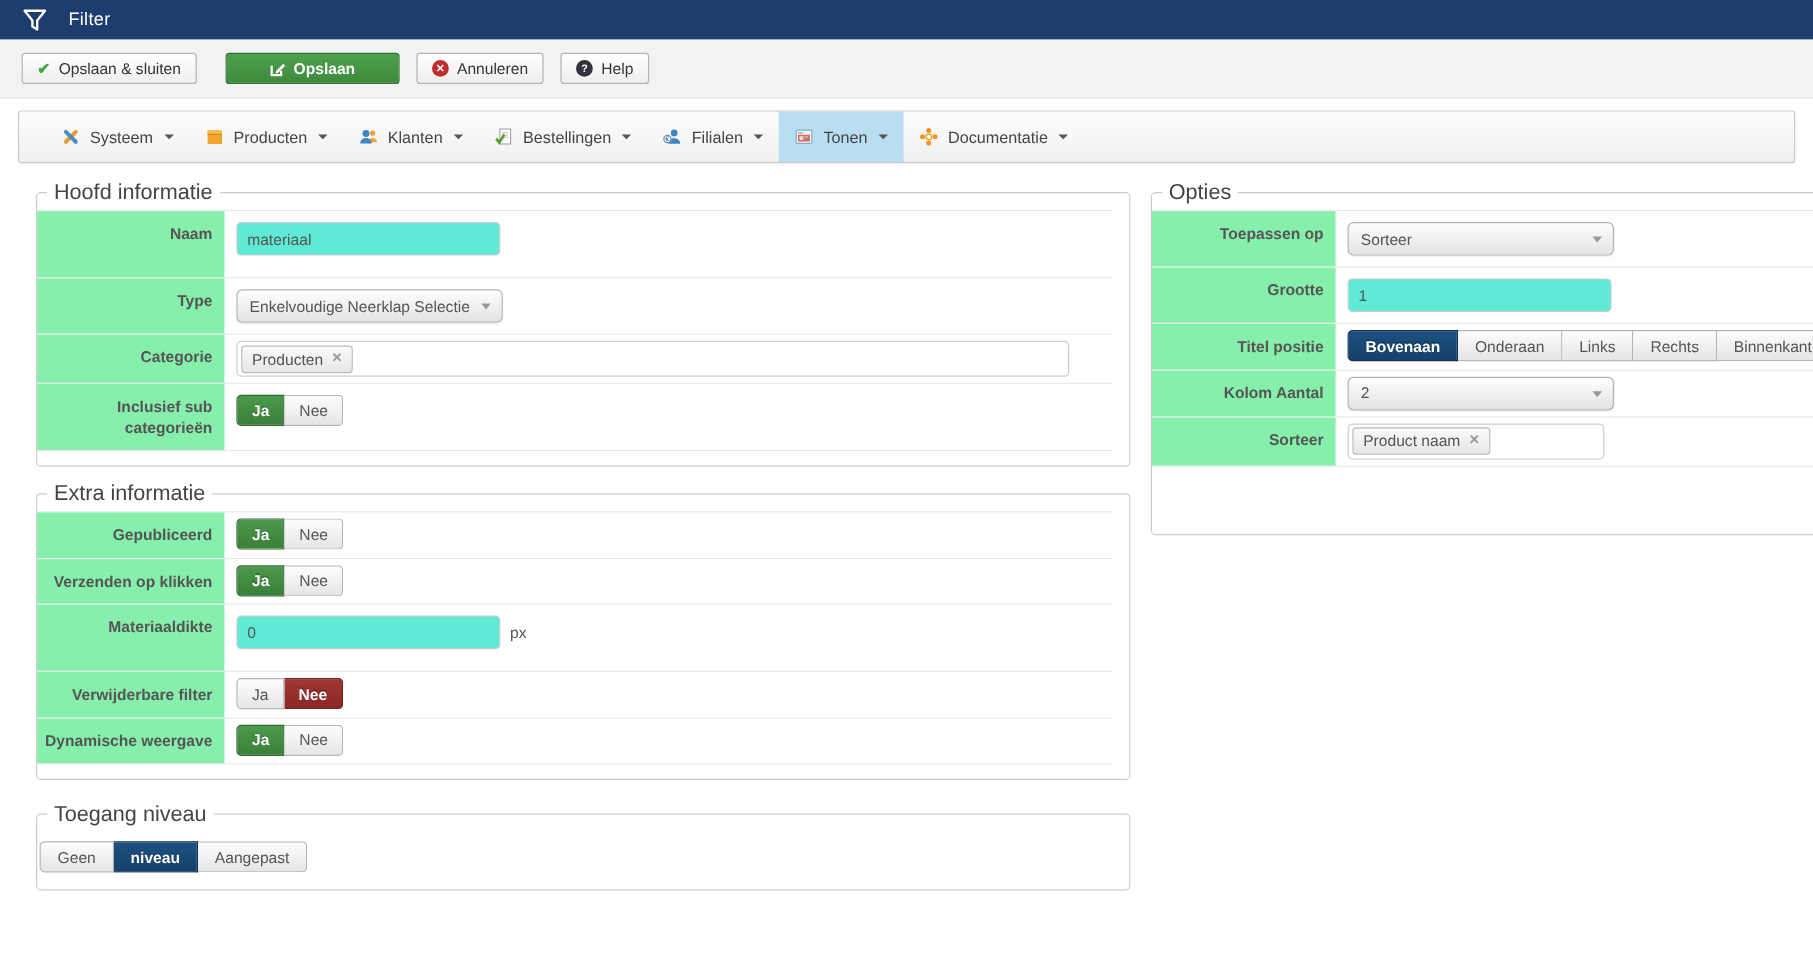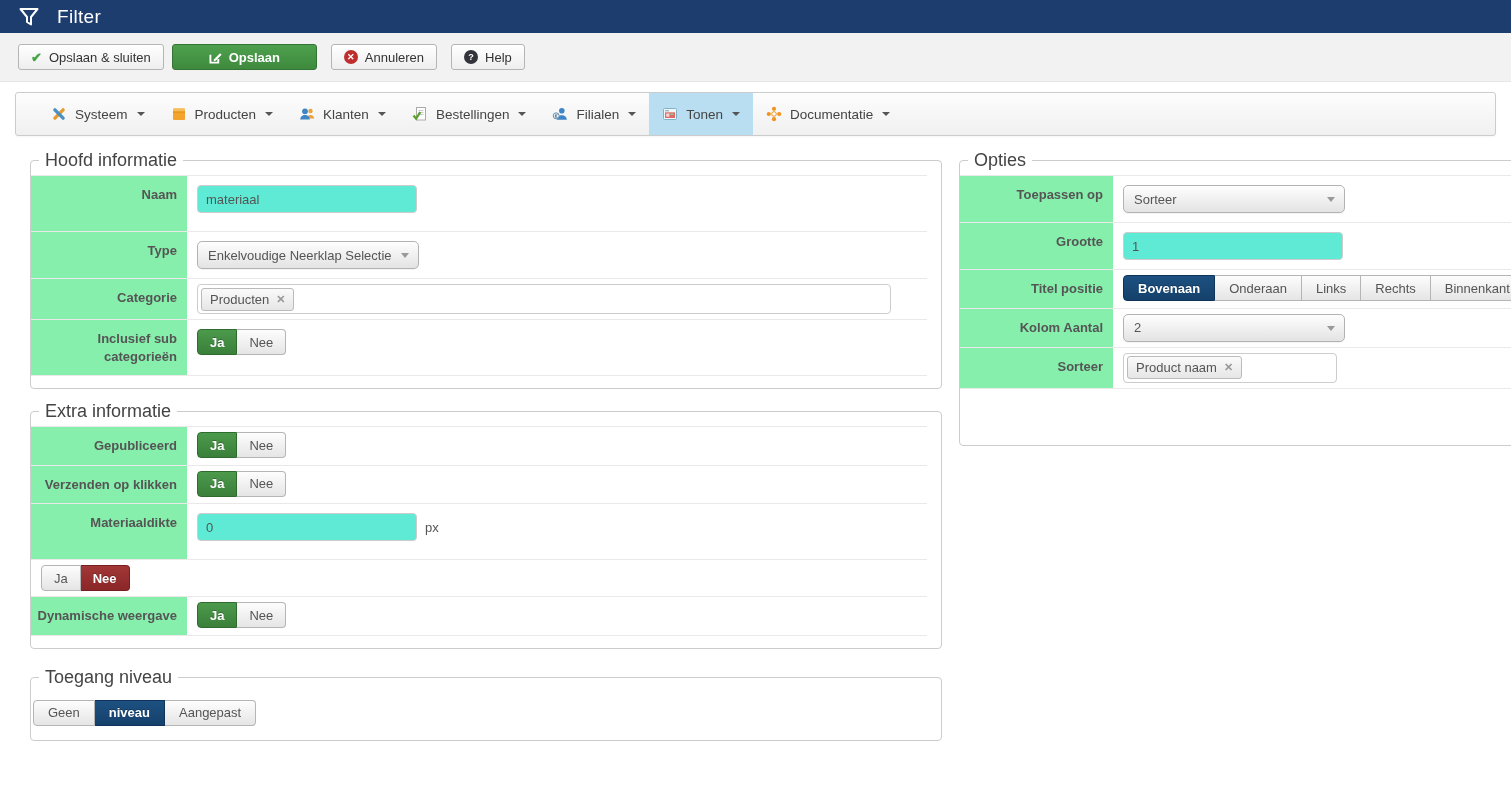--- a/index.html
+++ b/index.html
@@ -2,29 +2,29 @@
 <html><head>
 <meta charset="utf-8">
 <style>
   * { margin:0; padding:0; box-sizing:border-box; }
   html,body { width:1511px; height:797px; overflow:hidden; background:#fff;
               font-family:"Liberation Sans", sans-serif; }
 
   
   .app-header { height:33px; background:#1c3d6d; display:flex; align-items:center; padding-left:17px; }
   .funnel-wrap { width:24px; height:24px; display:flex; align-items:center; justify-content:center; margin-right:16px; }
-  .app-title { color:#fff; font-size:19px; letter-spacing:.3px; }
+  .app-title { color:#fff; font-size:15px; letter-spacing:.3px; }
 
   
   .toolbar { height:49px; background:#f2f2f2; border-bottom:1px solid #e6e6e6;
              display:flex; align-items:center; padding-left:18px; }
   .btn { display:inline-flex; align-items:center; justify-content:center; gap:7px; height:26px;
          padding:0 12px; background:linear-gradient(#ffffff,#eeeeee); border:1px solid #b5b5b5;
          border-radius:3px; font-size:13px; color:#333; cursor:pointer; white-space:nowrap; }
-  .btn + .btn { margin-left:8px; }
+  .btn + .btn { margin-left:24px; }
   .btn.mlg { margin-left:14px; }
   .btn-success { background:linear-gradient(#4da04d,#3e8a3e); border-color:#357335;
                  color:#fff; font-weight:bold; min-width:145px; }
   .ico-check { color:#46a546; font-size:13px; font-weight:bold; line-height:1; }
   .circle-ico { width:14px; height:14px; border-radius:50%; display:inline-flex; align-items:center;
                 justify-content:center; color:#fff; font-size:9px; font-weight:bold; line-height:1; }
   .circle-red { background:#bf2d2d; }
   .circle-dark { background:#33333b; }
 
   
@@ -289,20 +289,21 @@
           </div>
         </div>
         <div class="form-row">
           <div class="row-label">Materiaaldikte</div>
           <div class="row-field lg">
             <input class="text-input" type="text" value="0" style="">
             <span class="suffix">px</span>
           </div>
         </div>
         <div class="form-row">
+          <div class="row-label">Verwijderbare filter</div>
           <div class="row-field sm">
             <div class="toggle-group">
               <span class="toggle-btn">Ja</span>
               <span class="toggle-btn on-red">Nee</span>
             </div>
           </div>
         </div>
         <div class="form-row">
           <div class="row-label">Dynamische weergave</div>
           <div class="row-field sm">

